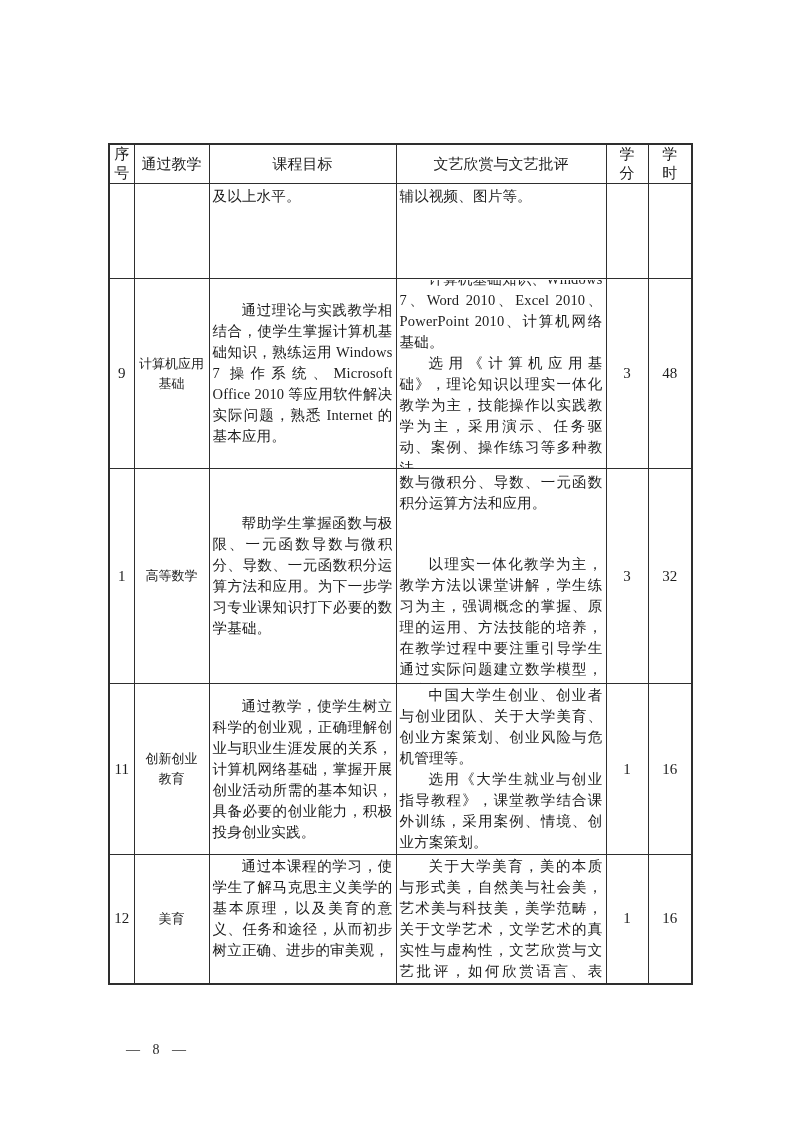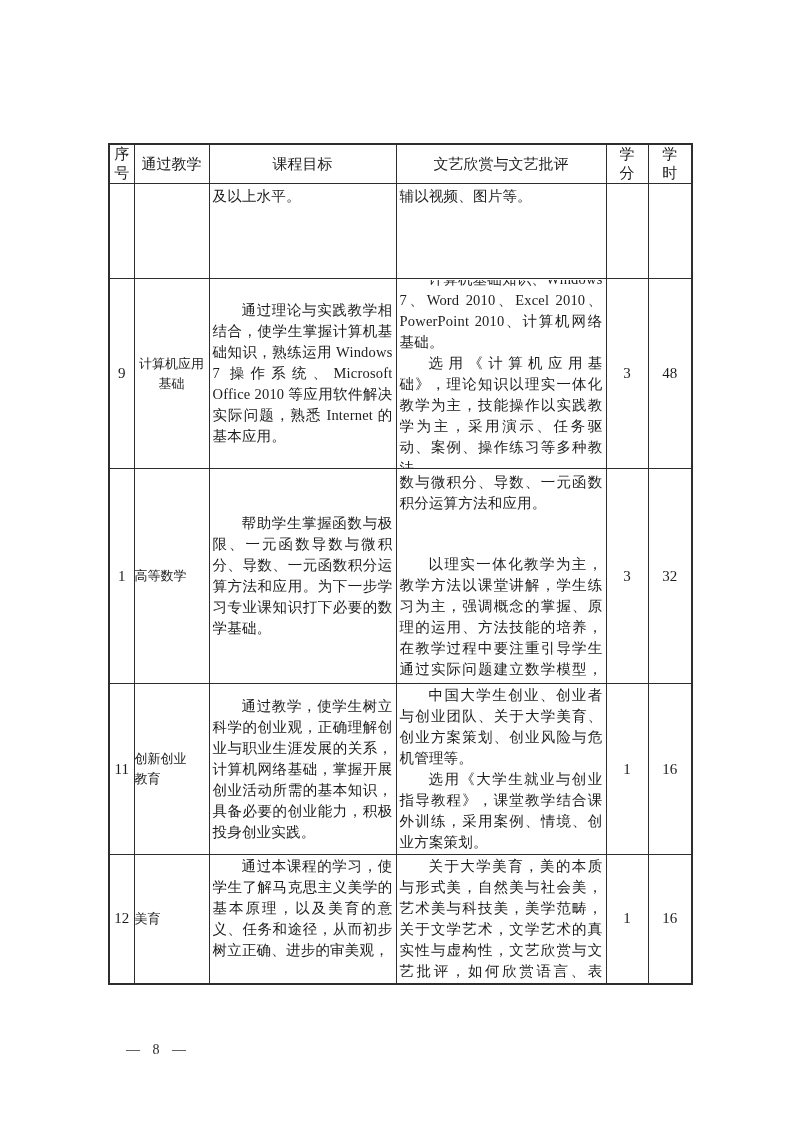--- a/index.html
+++ b/index.html
@@ -26,21 +26,21 @@
   tr.r1{height:190px;}
   tr.r2{height:215px;}
   tr.r3{height:171px;}
   tr.r4{height:129px;}
   .doc-table th{
     font-weight:normal;font-size:15px;line-height:19px;
     text-align:center;white-space:pre-line;
   }
   .c-id{ text-align:center;font-size:15px; }
   .c-name{
-    font-size:13px;line-height:20px;
+    text-align:center;font-size:13px;line-height:20px;
     white-space:pre-line;padding:0 2px;
   }
   .c-name-left{ text-align:center;padding-left:4px; }
   .c-num{ text-align:center;font-size:15px; }
   .c-text{ vertical-align:middle; }
   .cb{
     overflow:hidden;display:flex;flex-direction:column;
     padding:1px 3px;box-sizing:border-box;
   }
   .vc{ justify-content:center; }

